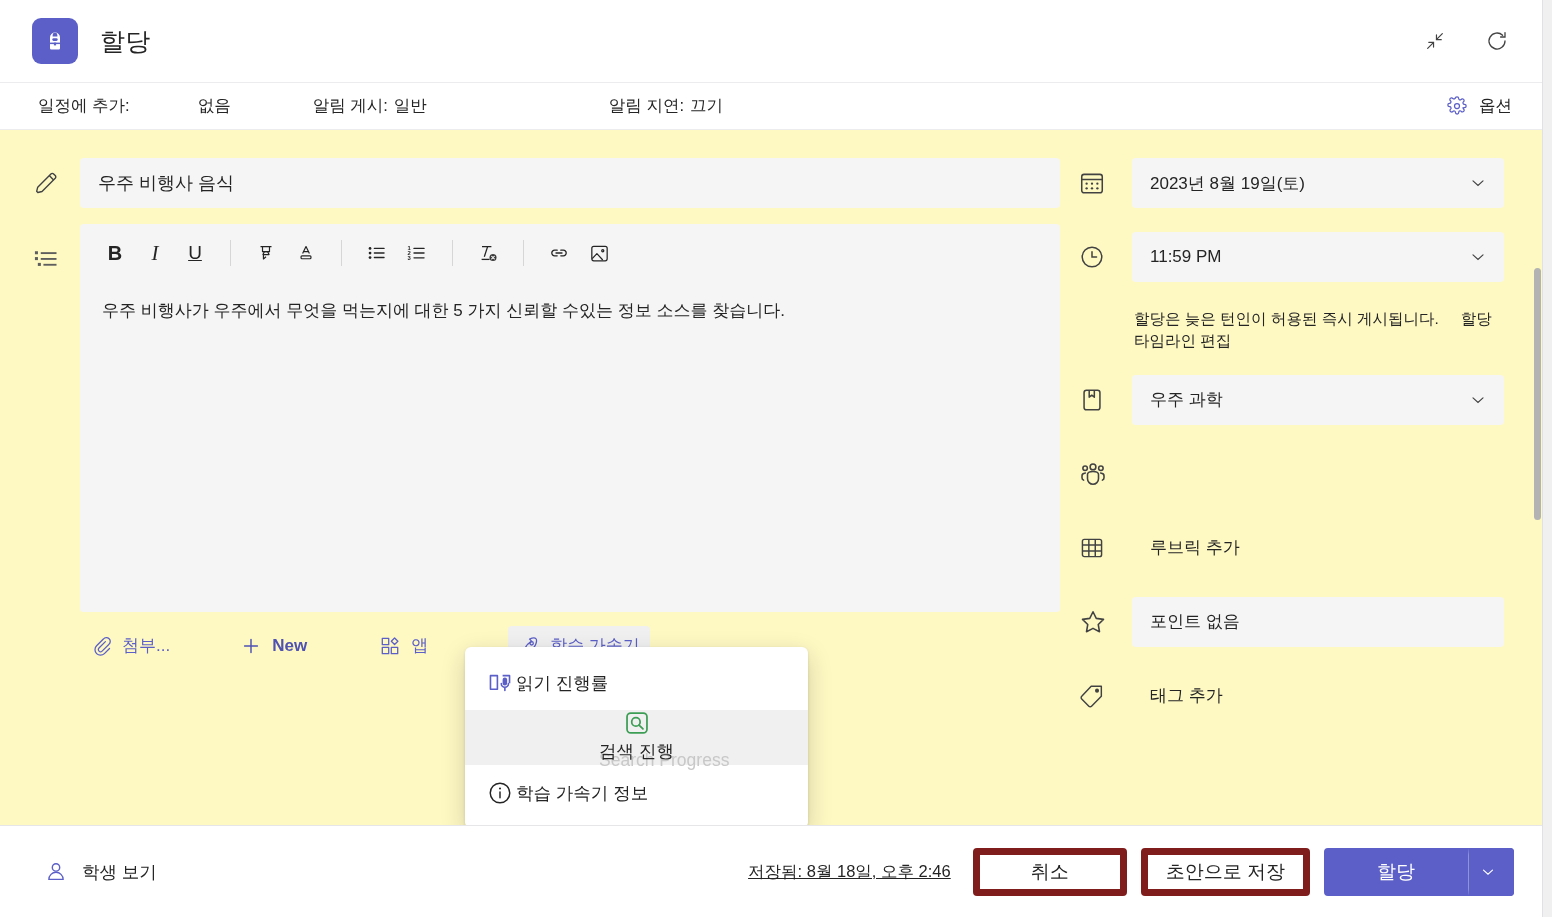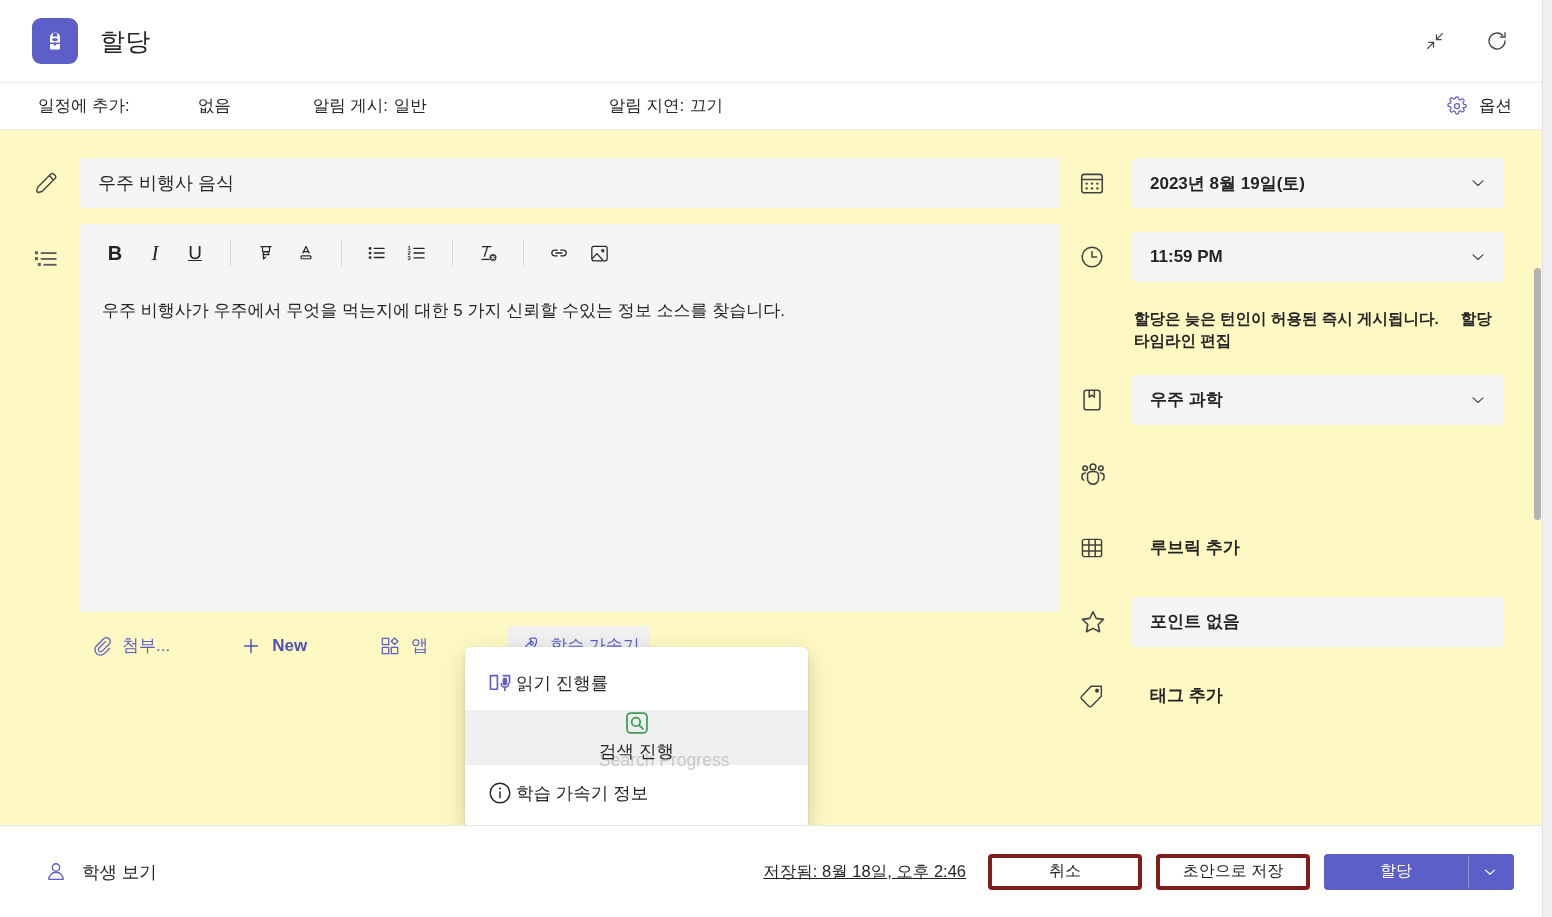--- a/index.html
+++ b/index.html
@@ -168,21 +168,20 @@
   .attach-item.highlighted { background: #f0f0f0; }
   .a-gap-1 { width: 18px; }
   .a-gap-2 { width: 20px; }
   .a-gap-3 { width: 38px; }
 
   
   .r-row {
     display: flex; align-items: center;
     margin-bottom: 24px;
     min-height: 50px;
-    font-weight: bold;
   }
   .r-icon {
     width: 54px; flex: none;
     display: flex; align-items: center; justify-content: flex-start;
     color: #424242;
   }
   .r-select {
     flex: 1 1 auto;
     height: 50px;
     background: #f5f5f5;
@@ -263,26 +262,26 @@
     display: flex; align-items: center; gap: 14px;
     color: #242424; font-size: 17.5px;
     cursor: pointer; padding: 8px 10px; border-radius: 4px;
   }
   .footer-right {
     margin-left: auto;
     display: flex; align-items: center; gap: 0;
   }
   .saved-text { font-size: 16.5px; color: #242424; margin-right: 22px; text-decoration: underline; }
   .btn {
-    height: 36px;
+    height: 48px;
     min-width: 154px;
-    border: 4px solid #7f1d1d;
+    border: 7px solid #7f1d1d;
     background: #fff;
     border-radius: 4px;
-    font-size: 16px;
+    font-size: 19px;
     color: #242424;
     font-family: inherit;
     cursor: pointer;
     padding: 0 18px;
     display: flex; align-items: center; justify-content: center;
   }
   .btn + .btn { margin-left: 14px; }
   .btn.primary {
     background: #5B5FC7;
     border-color: #5B5FC7;

